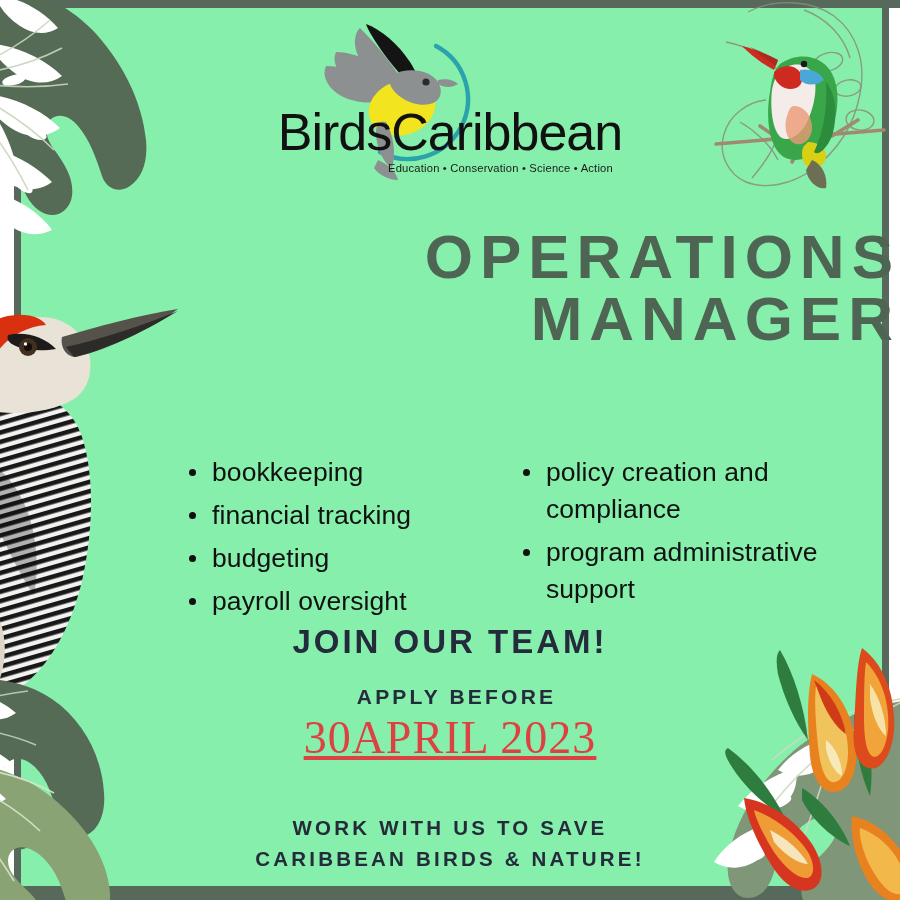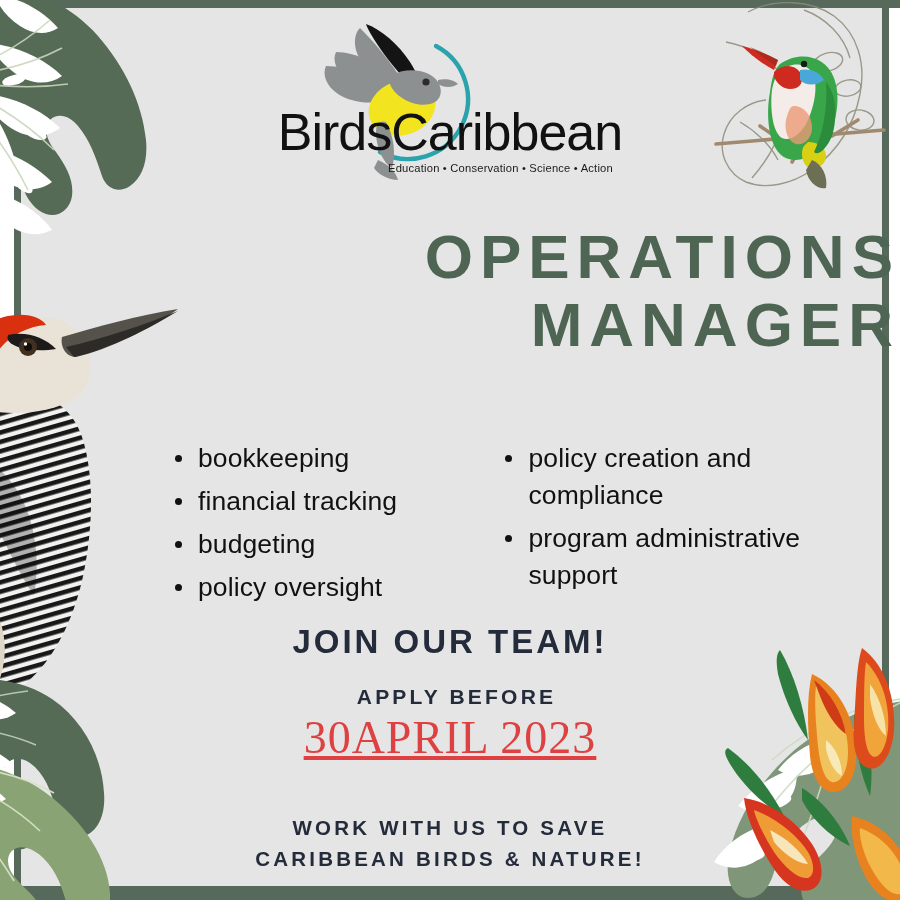--- a/index.html
+++ b/index.html
@@ -1,18 +1,18 @@
 <!DOCTYPE html>
 <html><head>
 <meta charset="utf-8">
 <style>
   html,body{margin:0;padding:0;background:#ffffff;}
   body{width:900px;height:900px;overflow:hidden;font-family:"Liberation Sans",sans-serif;}
 
-  .poster{position:relative;width:900px;height:900px;background:#e5e5e5;overflow:hidden;}
+  .poster{position:relative;width:900px;height:900px;background:#86efac;overflow:hidden;}
 
   
   .frame-top,.frame-bottom,.frame-left,.frame-right{position:absolute;background:#56695a;z-index:2;}
   .frame-top{left:0;top:0;width:900px;height:8px;}
   .frame-bottom{left:0;bottom:0;width:900px;height:14px;}
   .frame-left{left:14px;top:8px;width:7px;height:878px;}
   .frame-right{right:11px;top:8px;width:7px;height:878px;}
 
   .edge-left{position:absolute;left:0;top:8px;width:14px;height:878px;background:#ffffff;z-index:1;}
   .edge-right{position:absolute;right:0;top:8px;width:11px;height:878px;background:#ffffff;z-index:1;}
@@ -34,29 +34,29 @@
              font-family:"Liberation Sans",sans-serif;}
   .logo-text .b1{font-weight:400;}
   .logo-tag{position:absolute;left:148px;top:140px;width:272px;text-align:left;
             font-size:11.2px;color:#1a1a1a;letter-spacing:.2px;font-weight:400;}
 
   
   .headline{position:absolute;left:0;top:226px;width:900px;text-align:center;z-index:6;}
   .headline .l1,.headline .l2{
     color:#4e6553;font-weight:bold;font-size:62px;line-height:62px;letter-spacing:7px;
     font-family:"Liberation Sans",sans-serif;text-align:right;}
-  .headline .l2{margin-top:6px;}
+  .headline .l2{}
 
   .subhead{position:absolute;left:0;top:372px;width:900px;text-align:center;z-index:6;
            color:#151515;font-weight:bold;font-size:23px;letter-spacing:2.2px;}
 
   
   .duties{position:absolute;left:170px;top:438px;width:700px;z-index:6;
           display:flex;gap:40px;align-items:flex-start;}
-  .col{list-style:none;margin:2px;padding:0;}
+  .col{list-style:none;margin:16px;padding:0;}
   .col.left{width:290px;}
   .col.right{width:370px;}
   .col li{position:relative;padding-left:26px;margin-bottom:6px;
           font-size:26.5px;line-height:37px;color:#111111;font-weight:400;
           font-family:"Liberation Sans",sans-serif;letter-spacing:.1px;}
   .col li::before{content:"";position:absolute;left:3px;top:15px;width:7px;height:7px;
                   border-radius:50%;background:#111111;}
 
   
   .cta{position:absolute;left:0;top:622px;width:900px;text-align:center;z-index:6;}
@@ -314,21 +314,21 @@
     <div class="l1">OPERATIONS</div>
     <div class="l2">MANAGER</div>
   </div>
 
 
   <div class="duties">
     <ul class="col left">
       <li>bookkeeping</li>
       <li>financial tracking</li>
       <li>budgeting</li>
-      <li>policy oversight</li>
+      <li>payroll oversight</li>
     </ul>
     <ul class="col right">
       <li>policy creation and compliance</li>
       <li>program administrative support</li>
     </ul>
   </div>
 
   <div class="cta">
     <div class="join">JOIN OUR TEAM!</div>
     <div class="apply">APPLY BEFORE</div>

